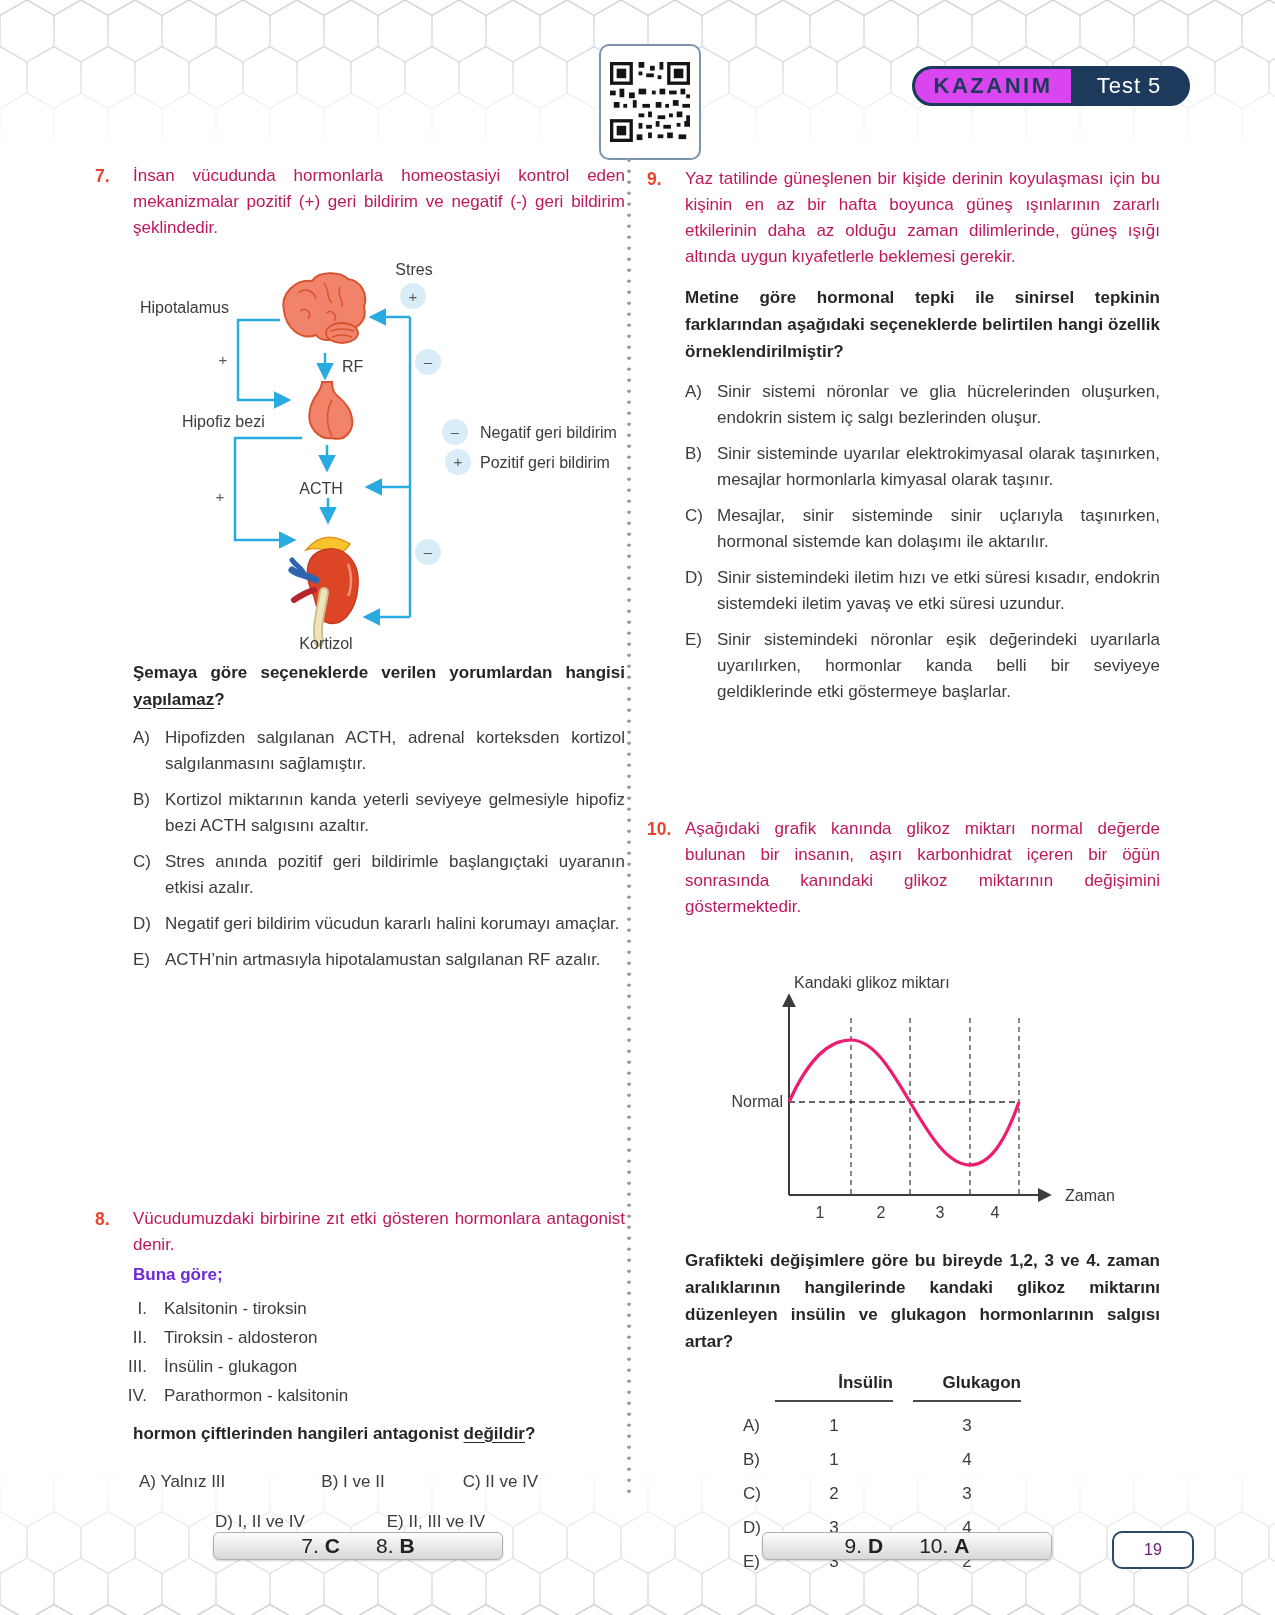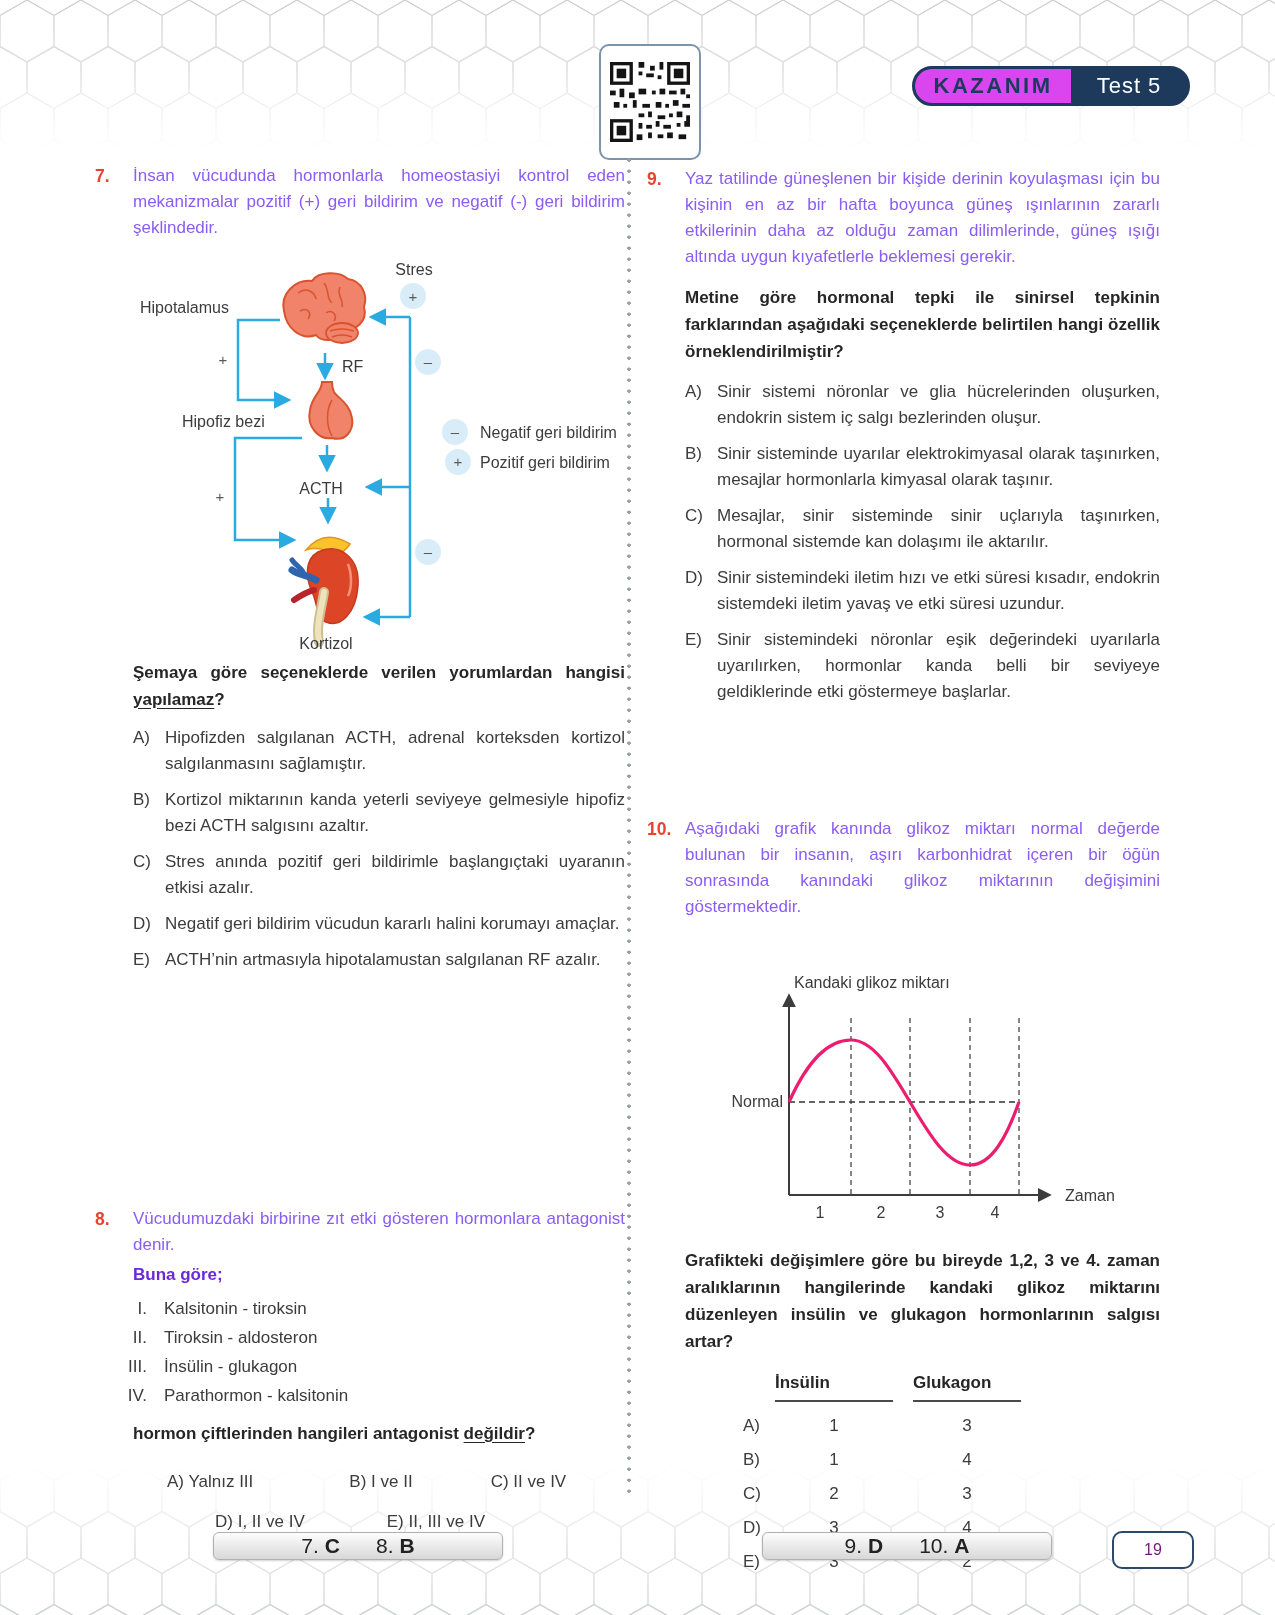--- a/index.html
+++ b/index.html
@@ -29,46 +29,46 @@
   }
   .divider {
     position:absolute; left:627px; top:158px; width:4px; height:1342px;
     background-image: radial-gradient(circle at 2px 2.2px, #9aa0a6 1.6px, transparent 1.9px);
     background-size:4px 11px; background-repeat:repeat-y;
   }
   .question { position:absolute; }
   .qrow { display:flex; }
   .qnum { flex:none; width:38px; color:#e8432d; font-weight:bold; font-size:17.5px; line-height:26px; }
   .qbody { flex:1; min-width:0; }
-  .qtext { margin:0 0 14px 0; font-size:17px; line-height:26px; text-align:justify; color:#8b5cf6; }
+  .qtext { margin:0 0 14px 0; font-size:17px; line-height:26px; text-align:justify; color:#be185d; }
   .stem { margin:0; font-size:17px; line-height:27px; text-align:justify; font-weight:bold; color:#262626; }
   .u { text-decoration:underline; text-underline-offset:3px; }
   .opts { margin-top:12px; }
   .opt { display:flex; margin-bottom:10px; }
   .ol { flex:none; width:32px; font-size:17px; line-height:26px; color:#3c3c3c; }
   .ot { flex:1; font-size:17px; line-height:26px; text-align:justify; color:#3c3c3c; }
   .lead { margin:4px 0 0 0; font-weight:bold; color:#6d28d9; font-size:17px; line-height:26px; }
   .rlist { margin-top:8px; }
   .ritem { display:flex; line-height:25px; font-size:17px; margin-bottom:4px; }
   .rnum { flex:none; width:40px; text-align:right; margin-left:-26px; margin-right:17px; }
   .optrow { display:flex; font-size:17px; line-height:26px; color:#3c3c3c; }
-  .row1 { margin-top:22px;margin-left:28px; }
+  .row1 { margin-top:22px; }
   .row1 .o1 { margin-left:6px; }
   .row1 .o2 { margin-left:96px; }
   .row1 .o3 { margin-left:78px; }
   .row2 { margin-top:14px; }
   .row2 .o1 { margin-left:82px; }
   .row2 .o2 { margin-left:82px; }
   .diagram { display:block; margin:10px 0 4px -3px; }
   .graph { display:block; margin:38px 0 0 12px; }
   .dlabel { font-size:16px; fill:#3c3c3c; }
   .dsign { font-size:15px; fill:#5a5a5a; }
   .gtable { margin-left:58px; margin-top:18px; font-size:17px; color:#3c3c3c; }
   .ghead { display:flex; margin-left:32px; font-weight:bold; color:#262626; }
-  .gh { text-align:left; padding-bottom:7px; border-bottom:2px solid #4a4a4a; }
+  .gh { text-align:right; padding-bottom:7px; border-bottom:2px solid #4a4a4a; }
   .gh1 { width:118px; margin-right:20px; }
   .gh2 { width:108px; }
   .grow { display:flex; align-items:center; margin-top:14px; }
   .grl { flex:none; width:32px; }
   .gv1 { width:118px; text-align:center; margin-right:20px; }
   .gv2 { width:108px; text-align:center; }
   .ansbar {
     position:absolute; top:1532px; height:26px; border-radius:6px;
     border:1px solid #b0b0b0; background:linear-gradient(#fdfdfd,#d8d8d8);
     box-shadow:0 1px 2px rgba(0,0,0,0.18);

